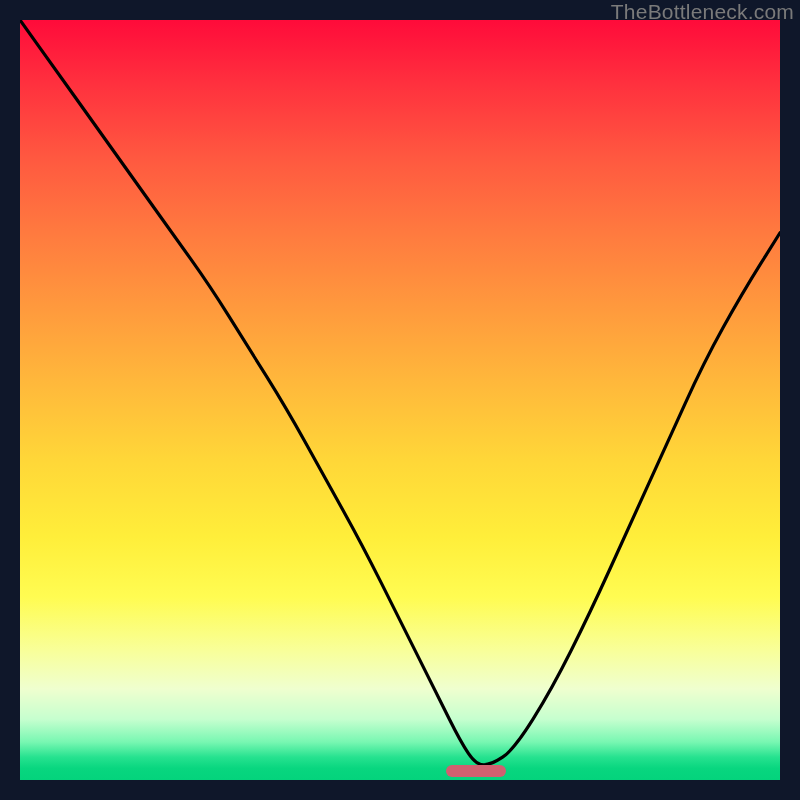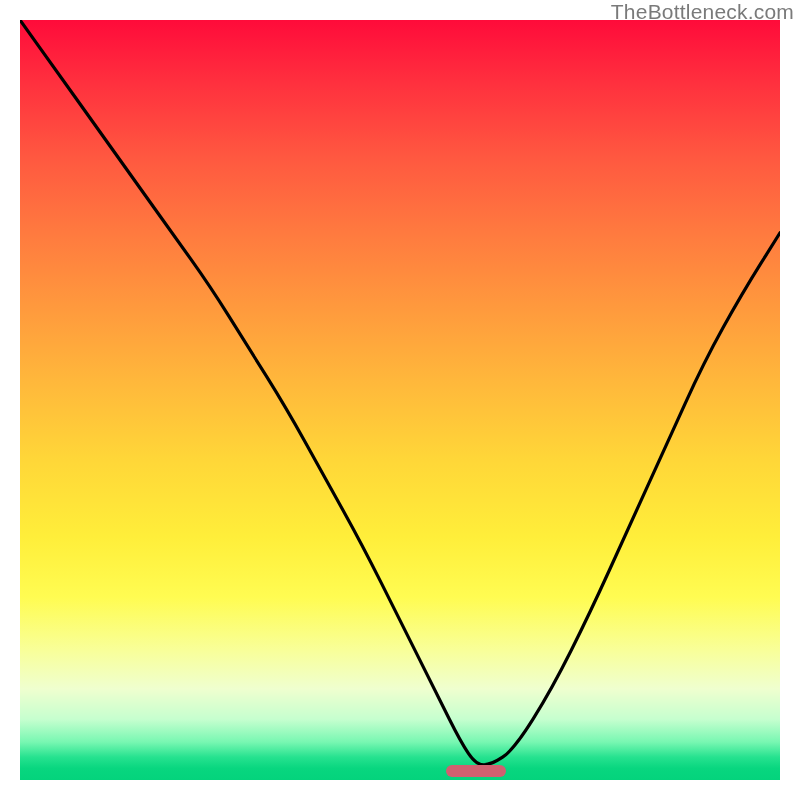--- a/index.html
+++ b/index.html
@@ -8,21 +8,21 @@
     width: 800px;
     height: 800px;
     overflow: hidden;
     background: #000;
     font-family: Arial, Helvetica, sans-serif;
   }
   .frame {
     position: relative;
     width: 800px;
     height: 800px;
-    background: #ffffff;
+    background: #0f172a;
   }
   .plot {
     position: absolute;
     left: 20px;
     top: 20px;
     width: 760px;
     height: 760px;
     background: linear-gradient(to bottom,
       #ff0b3a 0%,
       #ff2f3e 8%,

